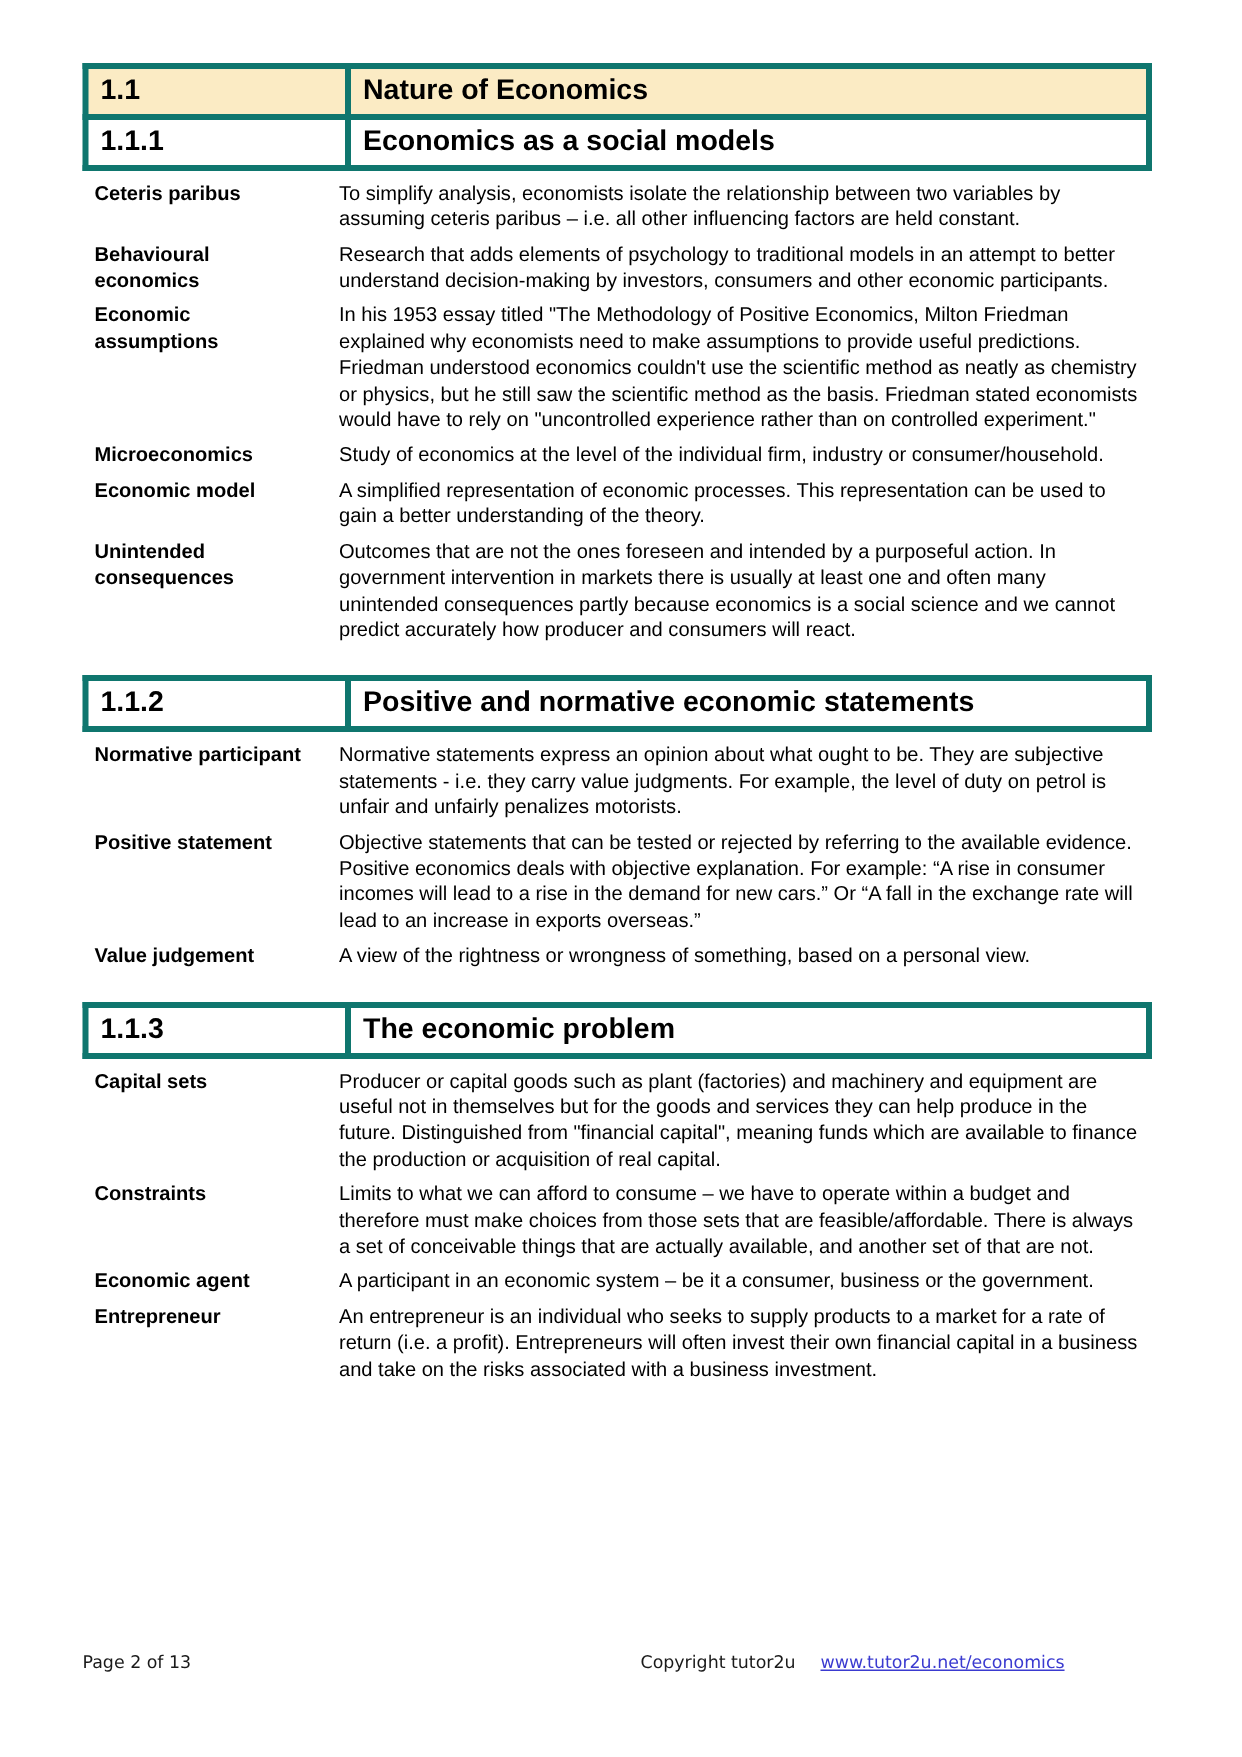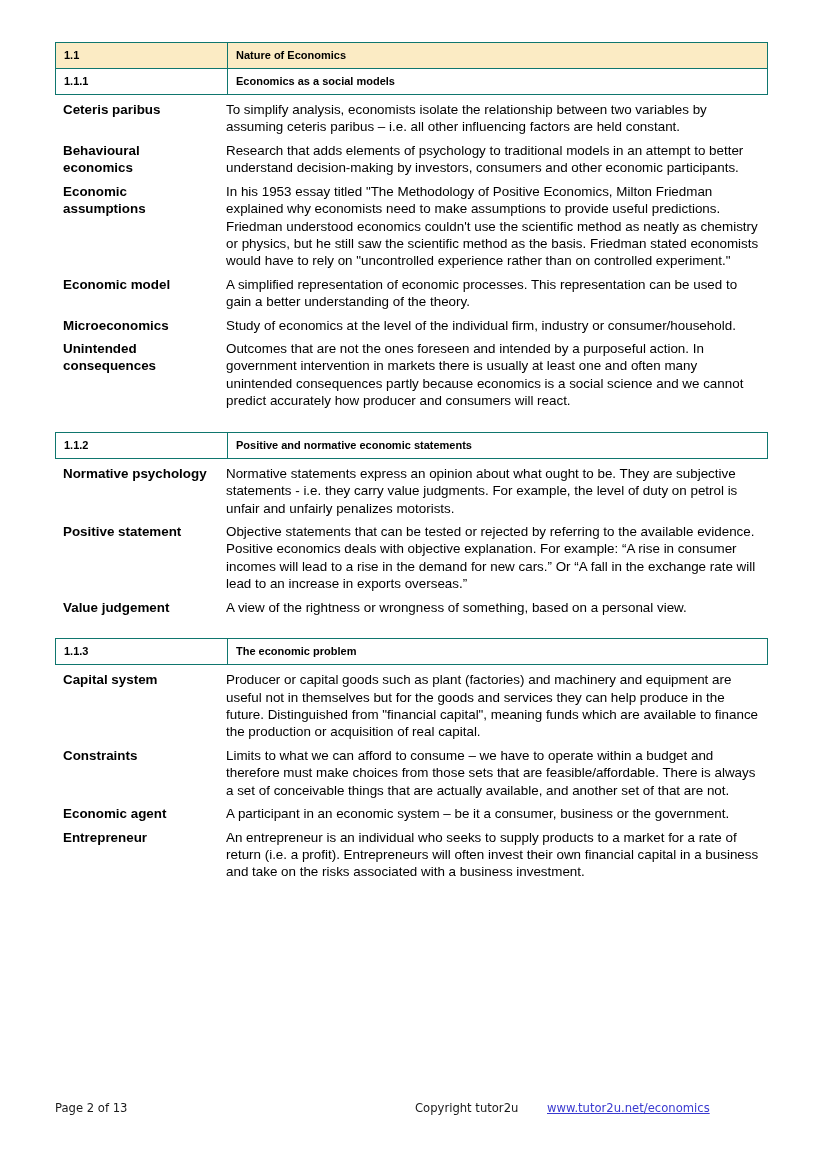--- a/index.html
+++ b/index.html
@@ -41,23 +41,23 @@
   }
 
   
   .sec-table {
     border-collapse: collapse;
     width: 713px;
     table-layout: fixed;
     margin: 0;
   }
   .sec-table td {
-    border: 1px solid #0f766e;
+    border: 4px solid #0f766e;
     padding: 4px 0 4px 8px;
-    font-size: 11px;
+    font-size: 19px;
     line-height: 1.15;
     vertical-align: middle;
     height: 17px;
   }
   .sec-table td.col-num { width: 163px; }
   .sec-table tr.main-row td {
     background: #fbebc4;
     font-weight: bold;
   }
   .sec-table tr.sub-row td {
@@ -109,21 +109,21 @@
     position: relative;
     height: 20px;
   }
   .footer-left {
     position: absolute;
     left: 0;
     top: 0;
   }
   .footer-copy {
     position: absolute;
-    left: 360px;
+    left: 372px;
     top: 0;
     white-space: nowrap;
     text-align: center;
   }
   .footer-link {
     position: absolute;
     left: 492px;
     top: 0;
     color: #3a3ad0;
     text-decoration: underline;
@@ -158,26 +158,26 @@
       </tr>
       <tr>
         <td class="term">Behavioural economics</td>
         <td class="def">Research that adds elements of psychology to traditional models in an attempt to better understand decision-making by investors, consumers and other economic participants.</td>
       </tr>
       <tr>
         <td class="term">Economic assumptions</td>
         <td class="def">In his 1953 essay titled "The Methodology of Positive Economics, Milton Friedman explained why economists need to make assumptions to provide useful predictions. Friedman understood economics couldn't use the scientific method as neatly as chemistry or physics, but he still saw the scientific method as the basis. Friedman stated economists would have to rely on "uncontrolled experience rather than on controlled experiment."</td>
       </tr>
       <tr>
+        <td class="term">Microeconomics</td>
+        <td class="def">Study of economics at the level of the individual firm, industry or consumer/household.</td>
+      </tr>
+      <tr>
         <td class="term">Economic model</td>
         <td class="def">A simplified representation of economic processes. This representation can be used to gain a better understanding of the theory.</td>
-      </tr>
-      <tr>
-        <td class="term">Microeconomics</td>
-        <td class="def">Study of economics at the level of the individual firm, industry or consumer/household.</td>
       </tr>
       <tr>
         <td class="term">Unintended consequences</td>
         <td class="def">Outcomes that are not the ones foreseen and intended by a purposeful action. In government intervention in markets there is usually at least one and often many unintended consequences partly because economics is a social science and we cannot predict accurately how producer and consumers will react.</td>
       </tr>
     </tbody>
       </table>
 
     <div class="gap-after"></div>
 
@@ -186,21 +186,21 @@
           <tr class="sub-row">
         <td class="col-num">1.1.2</td>
         <td>Positive and normative economic statements</td>
       </tr>
     </tbody>
       </table>
 
     <table class="entries">
       <tbody>
           <tr>
-        <td class="term">Normative psychology</td>
+        <td class="term">Normative participant</td>
         <td class="def">Normative statements express an opinion about what ought to be. They are subjective statements - i.e. they carry value judgments. For example, the level of duty on petrol is unfair and unfairly penalizes motorists.</td>
       </tr>
       <tr>
         <td class="term">Positive statement</td>
         <td class="def">Objective statements that can be tested or rejected by referring to the available evidence. Positive economics deals with objective explanation. For example: “A rise in consumer incomes will lead to a rise in the demand for new cars.” Or “A fall in the exchange rate will lead to an increase in exports overseas.”</td>
       </tr>
       <tr>
         <td class="term">Value judgement</td>
         <td class="def">A view of the rightness or wrongness of something, based on a personal view.</td>
       </tr>
@@ -214,21 +214,21 @@
           <tr class="sub-row">
         <td class="col-num">1.1.3</td>
         <td>The economic problem</td>
       </tr>
     </tbody>
       </table>
 
     <table class="entries">
       <tbody>
       <tr>
-        <td class="term">Capital system</td>
+        <td class="term">Capital sets</td>
         <td class="def">Producer or capital goods such as plant (factories) and machinery and equipment are useful not in themselves but for the goods and services they can help produce in the future. Distinguished from "financial capital", meaning funds which are available to finance the production or acquisition of real capital.</td>
       </tr>
       <tr>
         <td class="term">Constraints</td>
         <td class="def">Limits to what we can afford to consume – we have to operate within a budget and therefore must make choices from those sets that are feasible/affordable.  There is always a set of conceivable things that are actually available, and another set of that are not.</td>
       </tr>
       <tr>
         <td class="term">Economic agent</td>
         <td class="def">A participant in an economic system – be it a consumer, business or the government.</td>
       </tr>

